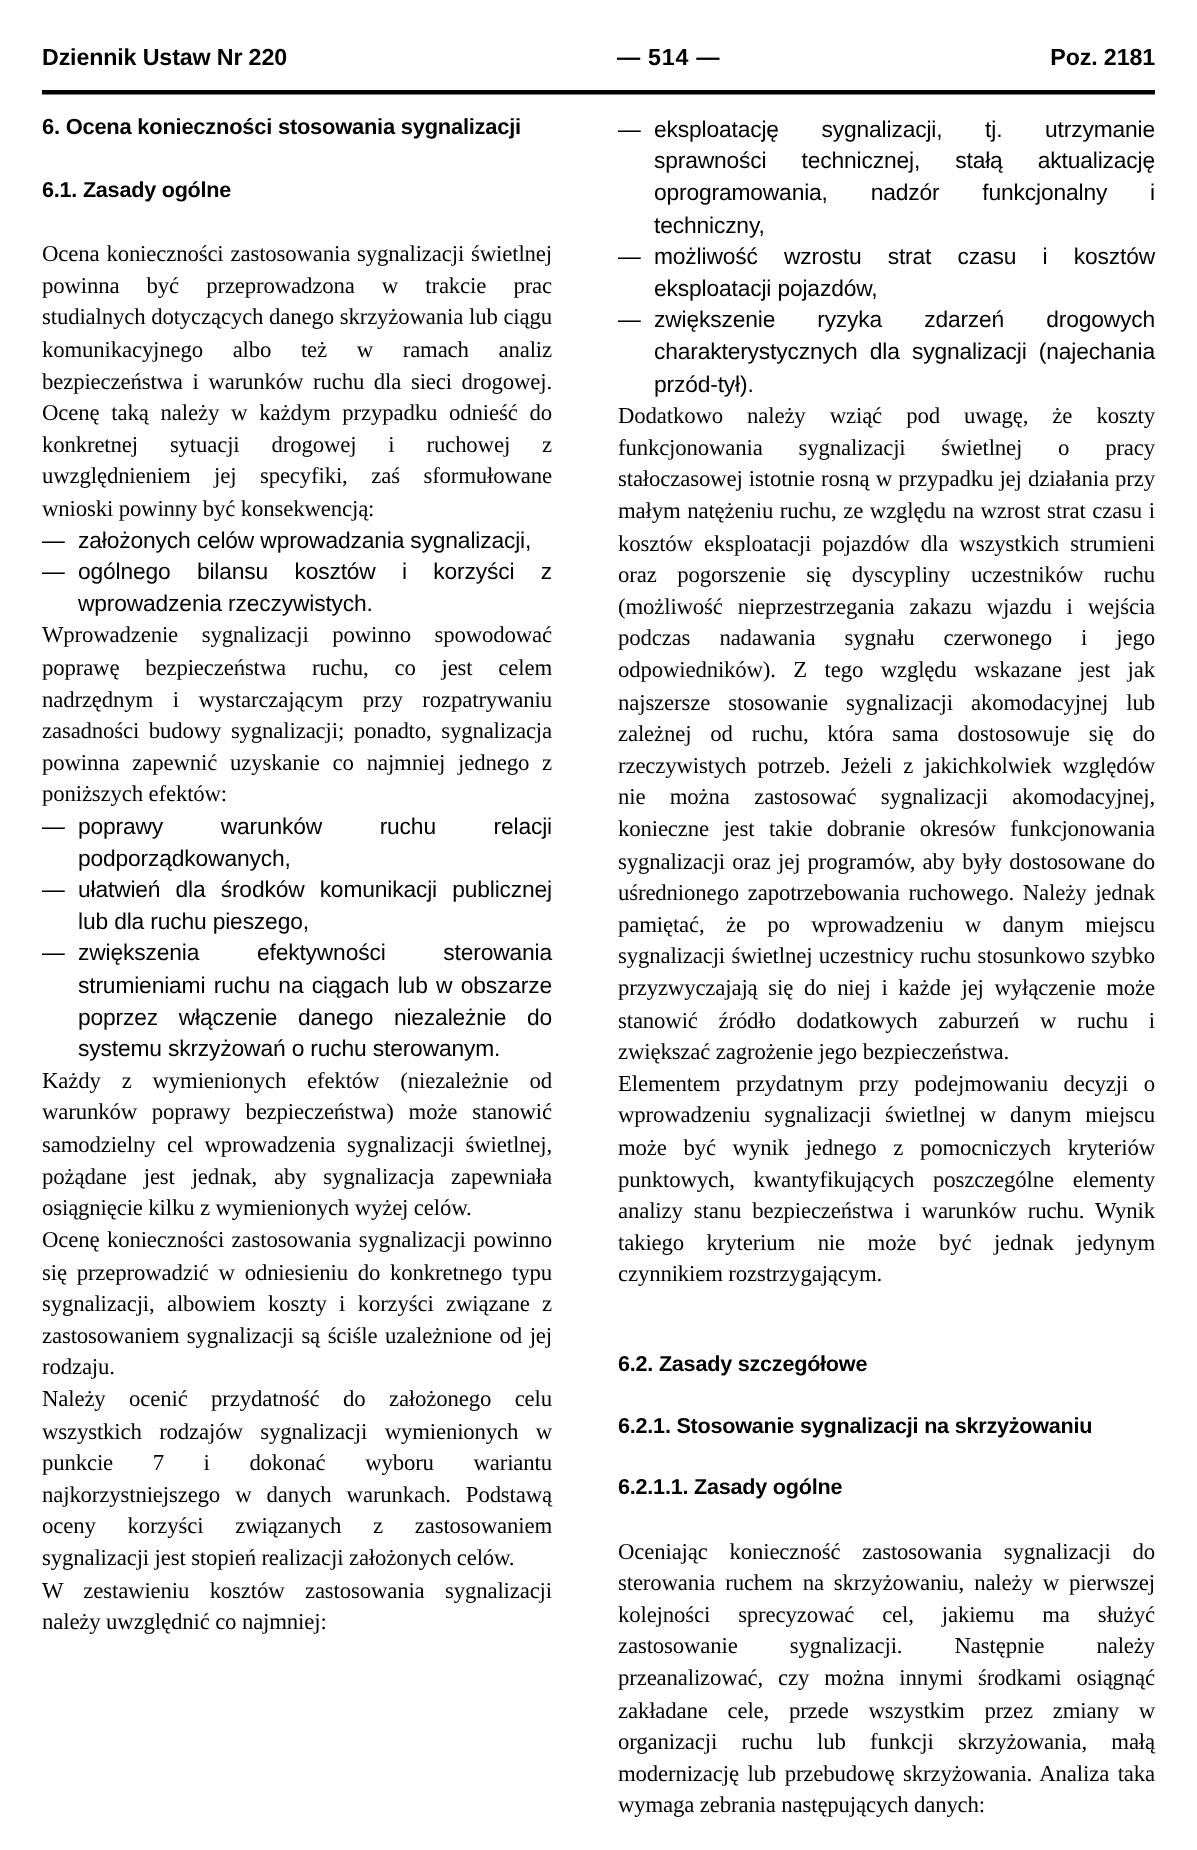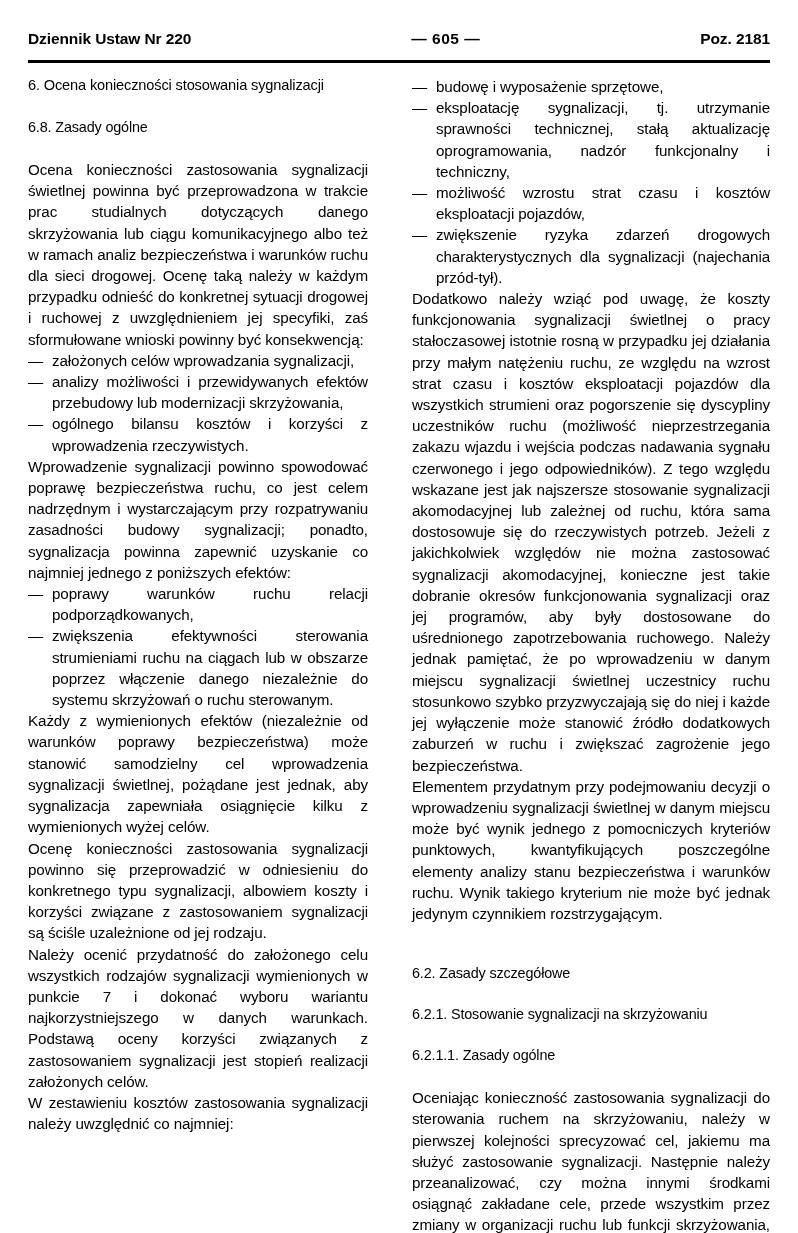--- a/index.html
+++ b/index.html
@@ -63,39 +63,40 @@
   .col {
     position: absolute;
     top: 0;
     width: 340px;
   }
   .col-left  { left: 0px; }
   .col-right { left: 384px; width: 358px; }
 
   h2.sec, h3.sec, h4.sec {
     margin: 0;
-    font-weight: normal;
+    font-weight: bold;
     font-size: 14.4px;
     line-height: 19px;
     letter-spacing: -0.15px;
   }
   h2.sec { font-size: 14.6px; }
 
   .sp-after-h-main  { height: 23px; }
   .sp-after-h-sub   { height: 22px; }
   .sp-before-h      { height: 20px; }
 
   p.body {
     margin: 0;
     font-size: 15.2px;
     line-height: 21.2px;
     text-align: justify;
     text-justify: inter-word;
     letter-spacing: -0.1px;
     hyphens: manual;
+    font-family: Liberation Serif, serif;
   }
   p.body.last-line-left { text-align-last: left; }
 
   
   ul.dashlist {
     margin: 0;
     padding: 0;
     list-style: none;
   }
   ul.dashlist > li {
@@ -116,61 +117,60 @@
     top: 0;
   }
 </style>
 </head>
 <body>
 
 <div class="page">
 
   <div class="running-head">
     <span class="rh-left">Dziennik Ustaw Nr 220</span>
-    <span class="rh-center">— 605 —</span>
+    <span class="rh-center">— 514 —</span>
     <span class="rh-right">Poz. 2181</span>
   </div>
   <div class="head-rule"></div>
 
   <div class="columns">
 
     <div class="col col-left">
 
       <h2 class="sec">6. Ocena konieczności stosowania sygnalizacji</h2>
       <div class="sp-after-h-main"></div>
 
-      <h3 class="sec">6.8. Zasady ogólne</h3>
+      <h3 class="sec">6.1. Zasady ogólne</h3>
       <div class="sp-after-h-sub"></div>
 
       <p class="body last-line-left">Ocena konieczności zastosowania sygnalizacji świetlnej powinna być przeprowadzona w trakcie prac studialnych dotyczących danego skrzyżowania lub ciągu komunikacyjnego albo też w ramach analiz bezpieczeństwa i warunków ruchu dla sieci drogowej. Ocenę taką należy w każdym przypadku odnieść do konkretnej sytuacji drogowej i ruchowej z uwzględnieniem jej specyfiki, zaś sformułowane wnioski powinny być konsekwencją:</p>
 
       <ul class="dashlist">
         <li>założonych celów wprowadzania sygnalizacji,</li>
-        <li>analizy możliwości i przewidywanych efektów przebudowy lub modernizacji skrzyżowania,</li>
         <li>ogólnego bilansu kosztów i korzyści z wprowadzenia rzeczywistych.</li>
       </ul>
 
       <p class="body last-line-left">Wprowadzenie sygnalizacji powinno spowodować poprawę bezpieczeństwa ruchu, co jest celem nadrzędnym i wystarczającym przy rozpatrywaniu zasadności budowy sygnalizacji; ponadto, sygnalizacja powinna zapewnić uzyskanie co najmniej jednego z poniższych efektów:</p>
 
       <ul class="dashlist">
         <li>poprawy warunków ruchu relacji podporządkowanych,</li>
+        <li>ułatwień dla środków komunikacji publicznej lub dla ruchu pieszego,</li>
         <li>zwiększenia efektywności sterowania strumieniami ruchu na ciągach lub w obszarze poprzez włączenie danego niezależnie do systemu skrzyżowań o ruchu sterowanym.</li>
       </ul>
 
       <p class="body last-line-left">Każdy z wymienionych efektów (niezależnie od warunków poprawy bezpieczeństwa) może stanowić samodzielny cel wprowadzenia sygnalizacji świetlnej, pożądane jest jednak, aby sygnalizacja zapewniała osiągnięcie kilku z wymienionych wyżej celów.</p>
       <p class="body last-line-left">Ocenę konieczności zastosowania sygnalizacji powinno się przeprowadzić w odniesieniu do konkretnego typu sygnalizacji, albowiem koszty i korzyści związane z zastosowaniem sygnalizacji są ściśle uzależnione od jej rodzaju.</p>
       <p class="body last-line-left">Należy ocenić przydatność do założonego celu wszystkich rodzajów sygnalizacji wymienionych w punkcie 7 i dokonać wyboru wariantu najkorzystniejszego w danych warunkach. Podstawą oceny korzyści związanych z zastosowaniem sygnalizacji jest stopień realizacji założonych celów.</p>
       <p class="body last-line-left">W zestawieniu kosztów zastosowania sygnalizacji należy uwzględnić co najmniej:</p>
 
     </div>
 
     <div class="col col-right">
 
       <ul class="dashlist">
-        <li>budowę i wyposażenie sprzętowe,</li>
         <li>eksploatację sygnalizacji, tj. utrzymanie sprawności technicznej, stałą aktualizację oprogramowania, nadzór funkcjonalny i techniczny,</li>
         <li>możliwość wzrostu strat czasu i kosztów eksploatacji pojazdów,</li>
         <li>zwiększenie ryzyka zdarzeń drogowych charakterystycznych dla sygnalizacji (najechania przód-tył).</li>
       </ul>
 
       <p class="body last-line-left">Dodatkowo należy wziąć pod uwagę, że koszty funkcjonowania sygnalizacji świetlnej o pracy stałoczasowej istotnie rosną w przypadku jej działania przy małym natężeniu ruchu, ze względu na wzrost strat czasu i kosztów eksploatacji pojazdów dla wszystkich strumieni oraz pogorszenie się dyscypliny uczestników ruchu (możliwość nieprzestrzegania zakazu wjazdu i wejścia podczas nadawania sygnału czerwonego i jego odpowiedników). Z tego względu wskazane jest jak najszersze stosowanie sygnalizacji akomodacyjnej lub zależnej od ruchu, która sama dostosowuje się do rzeczywistych potrzeb. Jeżeli z jakichkolwiek względów nie można zastosować sygnalizacji akomodacyjnej, konieczne jest takie dobranie okresów funkcjonowania sygnalizacji oraz jej programów, aby były dostosowane do uśrednionego zapotrzebowania ruchowego. Należy jednak pamiętać, że po wprowadzeniu w danym miejscu sygnalizacji świetlnej uczestnicy ruchu stosunkowo szybko przyzwyczajają się do niej i każde jej wyłączenie może stanowić źródło dodatkowych zaburzeń w ruchu i zwiększać zagrożenie jego bezpieczeństwa.</p>
       <p class="body last-line-left">Elementem przydatnym przy podejmowaniu decyzji o wprowadzeniu sygnalizacji świetlnej w danym miejscu może być wynik jednego z pomocniczych kryteriów punktowych, kwantyfikujących poszczególne elementy analizy stanu bezpieczeństwa i warunków ruchu. Wynik takiego kryterium nie może być jednak jedynym czynnikiem rozstrzygającym.</p>
 
       <div class="sp-before-h"></div>
       <div class="sp-before-h"></div>

